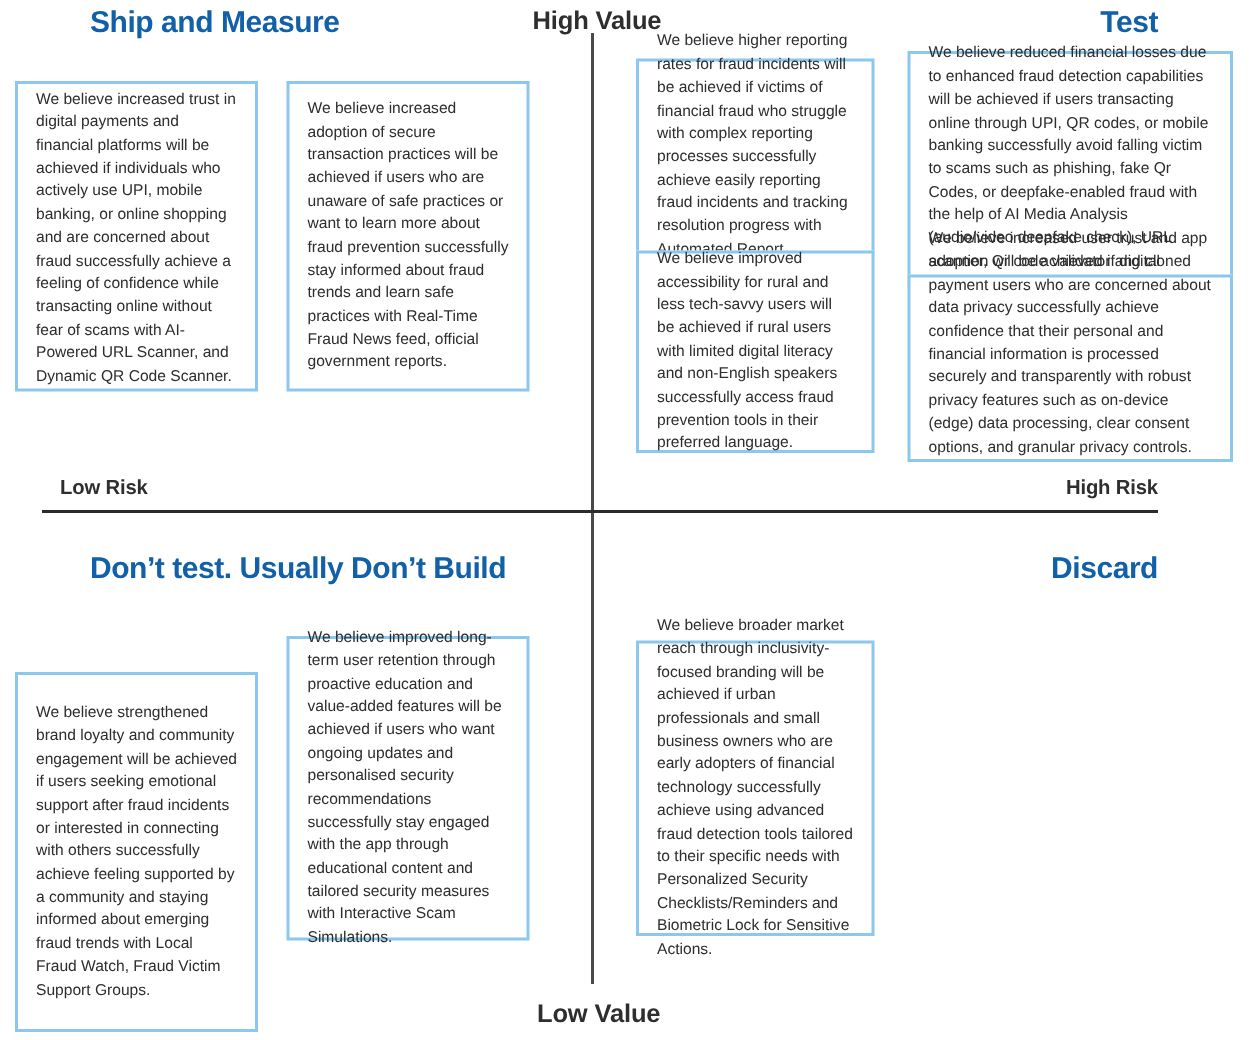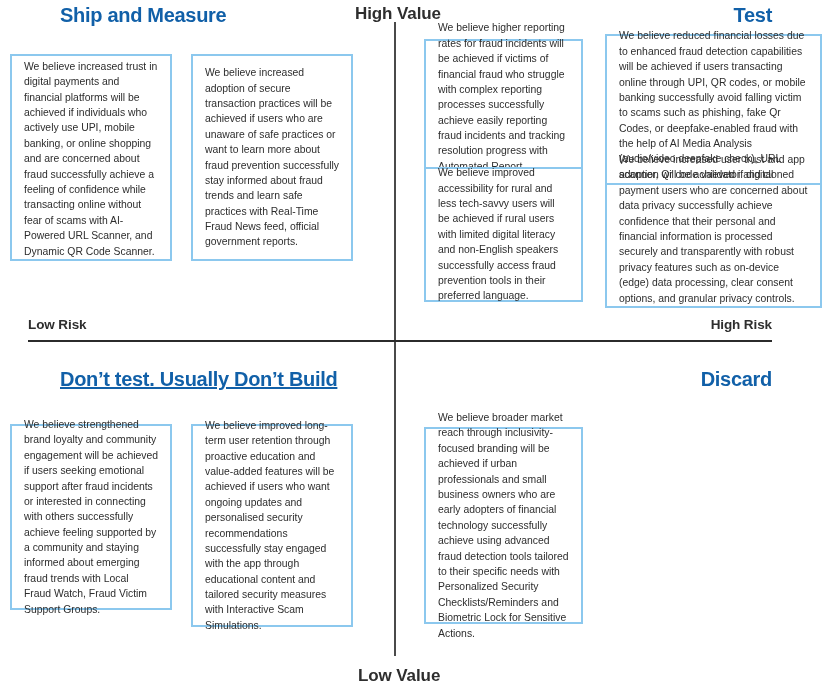--- a/index.html
+++ b/index.html
@@ -47,36 +47,36 @@
   .axis-label.value {
     font-size: 17px;
     letter-spacing: -0.1px;
   }
   .axis-label.risk {
     font-size: 13.5px;
     letter-spacing: -0.1px;
   }
   #lbl-high-value { left: 355px; top: 4px; }
   #lbl-low-value  { left: 358px; top: 666px; }
-  #lbl-low-risk   { left: 28px;  top: 317px; text-align: center; }
+  #lbl-low-risk   { left: 40px;  top: 317px; text-align: center; }
   #lbl-high-risk  { left: auto; right: 64px; top: 317px; }
 
   
   .quad-title {
     position: absolute;
     font-size: 20px;
     font-weight: bold;
     color: #1160A8;
     white-space: nowrap;
     letter-spacing: -0.3px;
     margin-left: 32px;
   }
   #title-ship    { left: 28px; top: 4px; }
   #title-test    { right: 64px; top: 4px; }
-  #title-dont    { left: 28px; top: 368px; text-decoration: underline; }
+  #title-dont    { left: 28px; top: 368px; }
   #title-discard { right: 64px; top: 368px; }
 
   
   .card {
     position: absolute;
     box-sizing: border-box;
     border: 2px solid #8CC8EE;
     background: #ffffff;
     display: flex;
     align-items: center;
@@ -96,21 +96,21 @@
   #card-1 { left: 10px;  top: 54px;  width: 162px; height: 207px; align-items: flex-end; }
   #card-2 { left: 191px; top: 54px;  width: 162px; height: 207px; }
 
   
   #card-3 { left: 424px; top: 39px;  width: 159px; height: 132px; }
   #card-4 { left: 605px; top: 34px;  width: 217px; height: 158px; }
   #card-5 { left: 424px; top: 167px; width: 159px; height: 135px; }
   #card-6 { left: 605px; top: 183px; width: 217px; height: 125px; align-items: flex-end; }
 
   
-  #card-7 { left: 10px;  top: 424px; width: 162px; height: 186px; }
+  #card-7 { left: 10px;  top: 448px; width: 162px; height: 240px; }
   #card-8 { left: 191px; top: 424px; width: 162px; height: 203px; }
 
   
   #card-9 { left: 424px; top: 427px; width: 159px; height: 197px; justify-content: flex-end; }
 </style>
 </head>
 <body>
 
 <div id="canvas">
 

